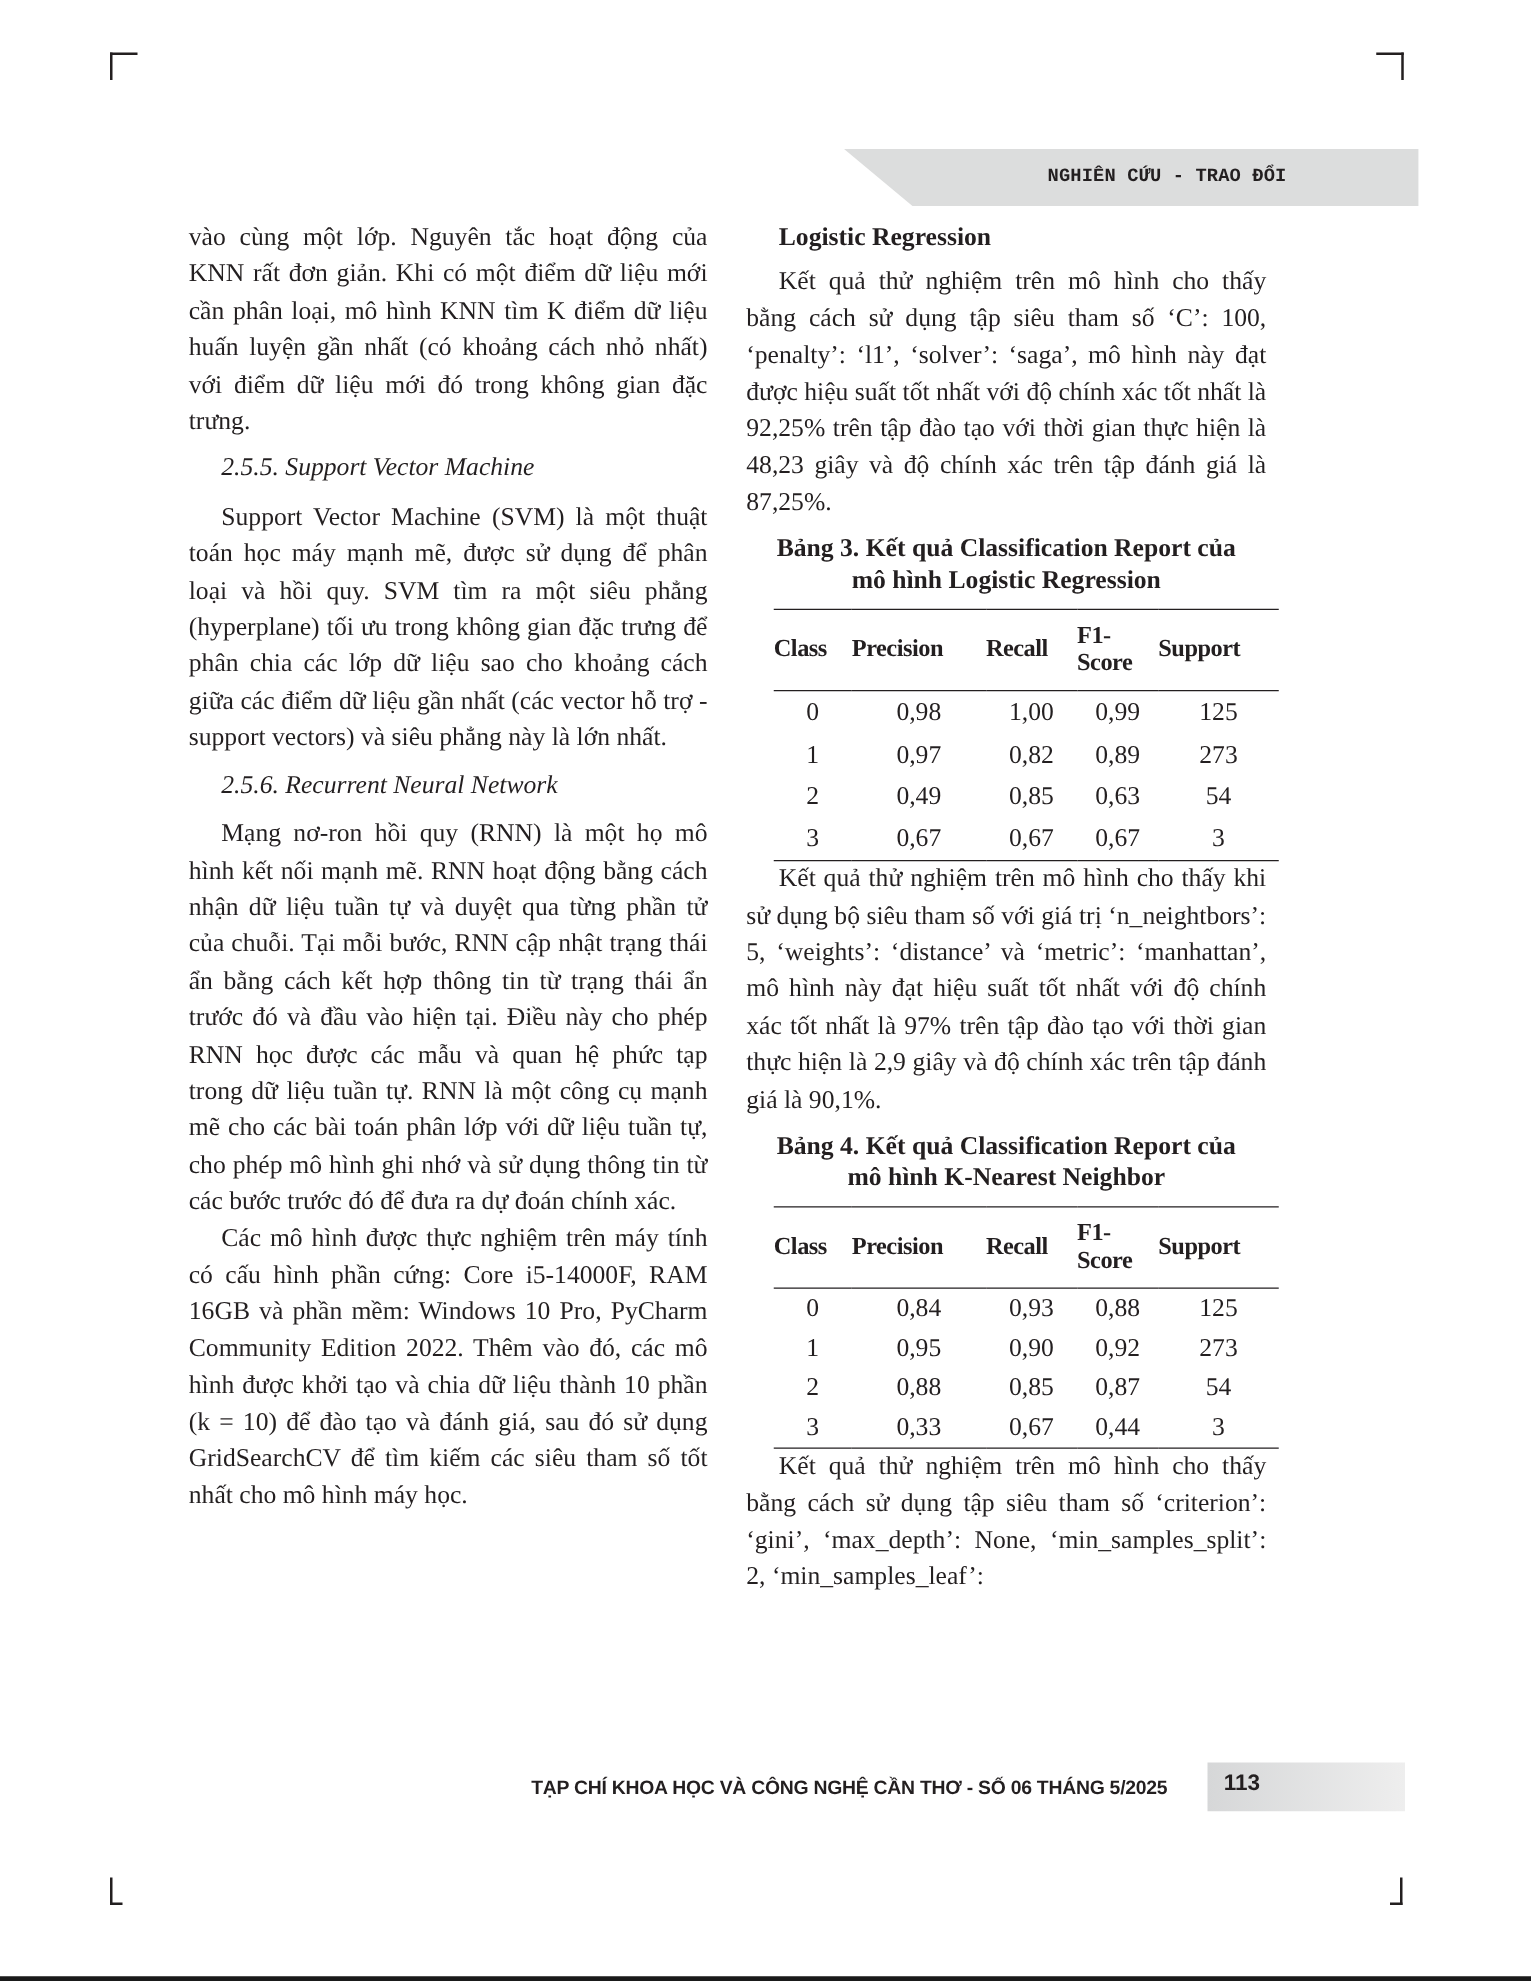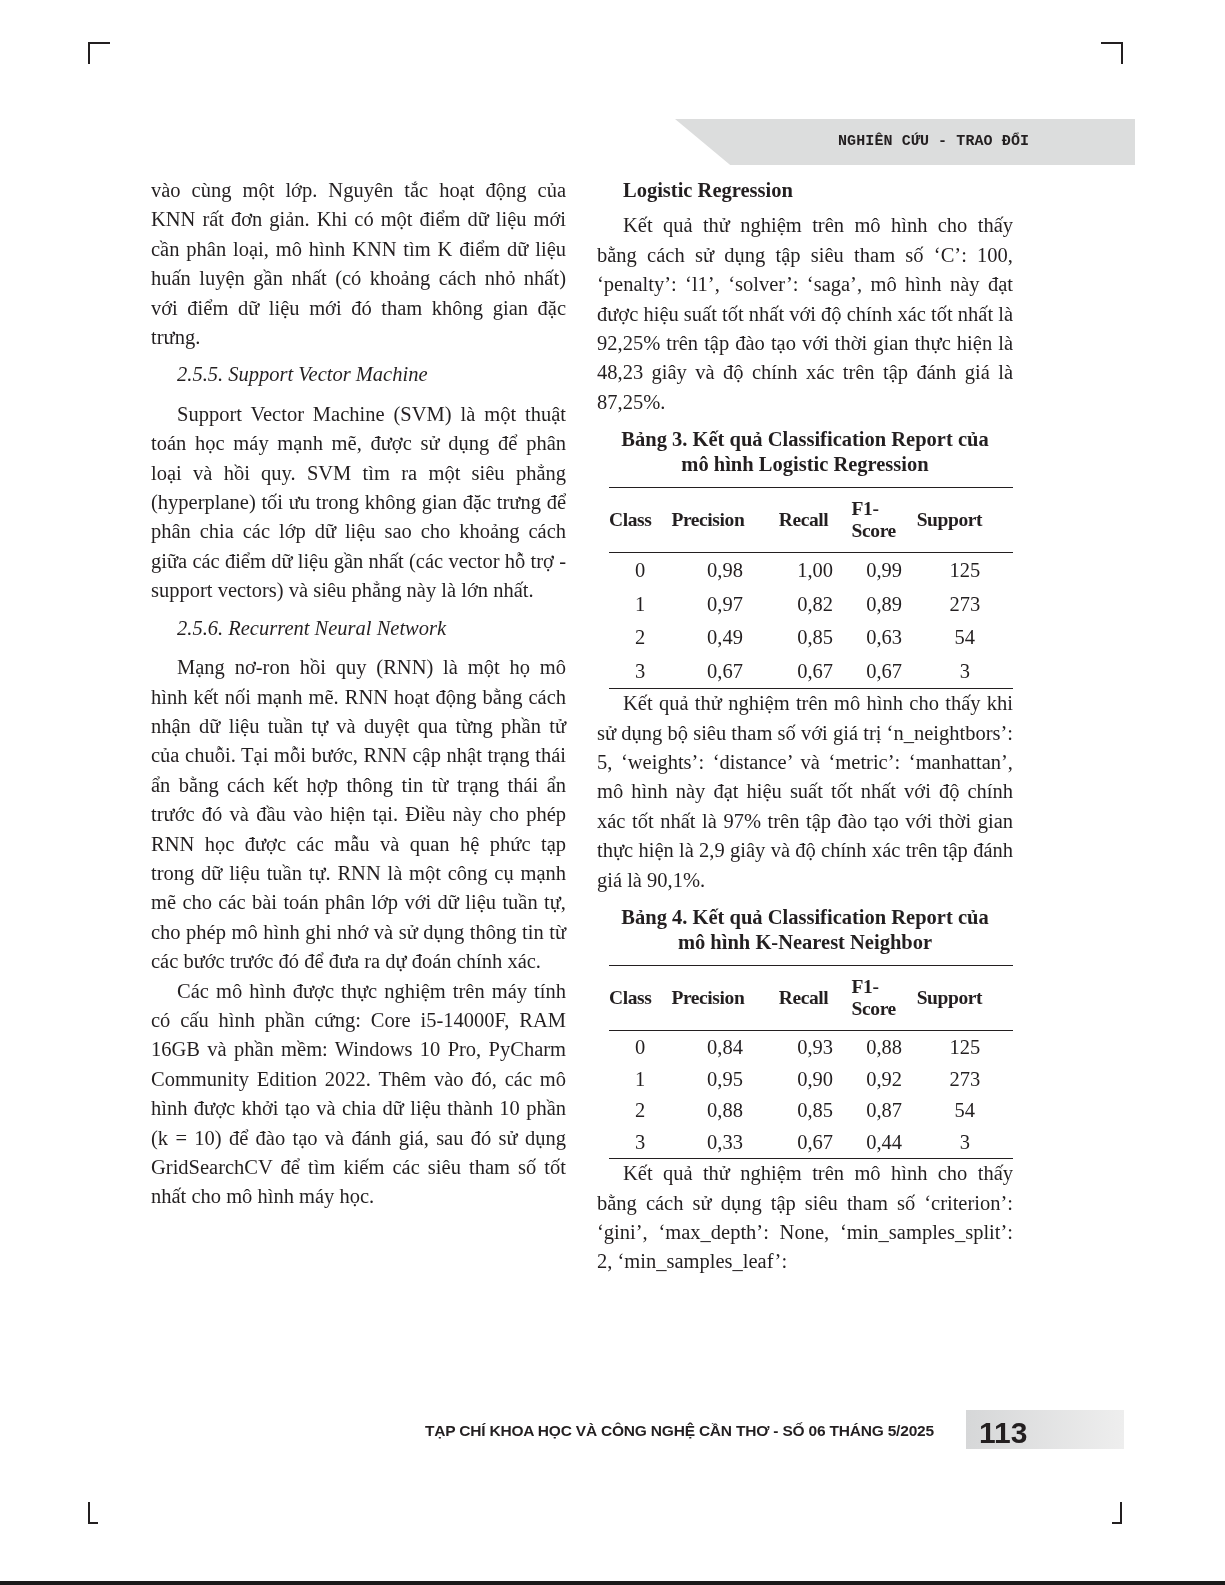--- a/index.html
+++ b/index.html
@@ -31,21 +31,21 @@
     .col.right { left: 597px; top: 176px; width: 416px; }
     .col p { margin: 0; }
     .indent { text-indent: 26px; }
     .sub { font-style: italic; margin: 8px 0 10px 0 !important; padding-left: 26px; }
     .sec { font-weight: bold; padding-left: 26px; margin: 10px 0 8px 0 !important; }
     .gap { margin-top: 10px !important; }
     .model-title { font-weight: bold; padding-left: 26px; margin: 0 0 6px 0 !important; }
 
     .tcap { font-weight: bold; text-align: center; line-height: 25px; margin: 10px 0 10px 0 !important; font-size: 20.5px; }
     table.cr {
-      width: 404px; margin-left: 12px; border-collapse: collapse;
+      width: 404px; margin-left: 22px; border-collapse: collapse;
       border-top: 1.5px solid #231f20; border-bottom: 1.5px solid #231f20;
       font-size: 20.5px;
     }
     table.cr th {
       font-weight: bold; line-height: 22px; padding: 10px 0 10px 0;
       border-bottom: 1.5px solid #231f20; font-size: 19.5px; letter-spacing: -0.4px;
     }
     table.cr td { text-align: center; line-height: 33.5px; padding: 0; }
     table.cr.t4 td { line-height: 31.5px; }
     table.cr tbody tr:first-child td { padding-top: 1px; }
@@ -55,37 +55,37 @@
       font-family: "Liberation Sans", "DejaVu Sans", sans-serif;
       font-weight: bold; font-size: 15.5px; color: #231f20; letter-spacing: -0.2px;
     }
     .footer-box {
       position: absolute; left: 966px; top: 1410px; width: 158px; height: 39px;
       background: linear-gradient(to right, #d6d7d8, #eeeeee);
     }
     .page-num {
       position: absolute; left: 979px; top: 1416px;
       font-family: "Liberation Sans", "DejaVu Sans", sans-serif;
-      font-weight: bold; font-size: 30px; color: #231f20;
+      font-weight: bold; font-size: 18px; color: #231f20;
     }
   </style>
 </head>
 <body>
 
 <div class="crop tl"></div>
 <div class="crop tr"></div>
 <div class="crop bl"></div>
 <div class="crop br"></div>
 <div class="bottom-edge"></div>
 
 <div class="header-band"></div>
 <div class="header-text">NGHIÊN CỨU - TRAO ĐỔI</div>
 
 <div class="col left">
-  <p>vào cùng một lớp. Nguyên tắc hoạt động của KNN rất đơn giản. Khi có một điểm dữ liệu mới cần phân loại, mô hình KNN tìm K điểm dữ liệu huấn luyện gần nhất (có khoảng cách nhỏ nhất) với điểm dữ liệu mới đó tham không gian đặc trưng.</p>
+  <p>vào cùng một lớp. Nguyên tắc hoạt động của KNN rất đơn giản. Khi có một điểm dữ liệu mới cần phân loại, mô hình KNN tìm K điểm dữ liệu huấn luyện gần nhất (có khoảng cách nhỏ nhất) với điểm dữ liệu mới đó trong không gian đặc trưng.</p>
   <p class="sub">2.5.5. Support Vector Machine</p>
   <p class="indent">Support Vector Machine (SVM) là một thuật toán học máy mạnh mẽ, được sử dụng để phân loại và hồi quy. SVM tìm ra một siêu phẳng (hyperplane) tối ưu trong không gian đặc trưng để phân chia các lớp dữ liệu sao cho khoảng cách giữa các điểm dữ liệu gần nhất (các vector hỗ trợ - support vectors) và siêu phẳng này là lớn nhất.</p>
   <p class="sub">2.5.6. Recurrent Neural Network</p>
   <p class="indent">Mạng nơ-ron hồi quy (RNN) là một họ mô hình kết nối mạnh mẽ. RNN hoạt động bằng cách nhận dữ liệu tuần tự và duyệt qua từng phần tử của chuỗi. Tại mỗi bước, RNN cập nhật trạng thái ẩn bằng cách kết hợp thông tin từ trạng thái ẩn trước đó và đầu vào hiện tại. Điều này cho phép RNN học được các mẫu và quan hệ phức tạp trong dữ liệu tuần tự. RNN là một công cụ mạnh mẽ cho các bài toán phân lớp với dữ liệu tuần tự, cho phép mô hình ghi nhớ và sử dụng thông tin từ các bước trước đó để đưa ra dự đoán chính xác.</p>
   <p class="indent">Các mô hình được thực nghiệm trên máy tính có cấu hình phần cứng: Core i5-14000F, RAM 16GB và phần mềm: Windows 10 Pro, PyCharm Community Edition 2022. Thêm vào đó, các mô hình được khởi tạo và chia dữ liệu thành 10 phần (k = 10) để đào tạo và đánh giá, sau đó sử dụng GridSearchCV để tìm kiếm các siêu tham số tốt nhất  cho mô hình máy học.</p>
 </div>
 
 <div class="col right">
   <p class="model-title">Logistic Regression</p>
   <p class="indent">Kết quả thử nghiệm trên mô hình cho thấy bằng cách sử dụng tập siêu tham số ‘C’: 100, ‘penalty’: ‘l1’, ‘solver’: ‘saga’, mô hình này đạt được hiệu suất tốt nhất với độ chính xác tốt nhất là 92,25% trên tập đào tạo với thời gian thực hiện là 48,23 giây và độ chính xác trên tập đánh giá là 87,25%.</p>

